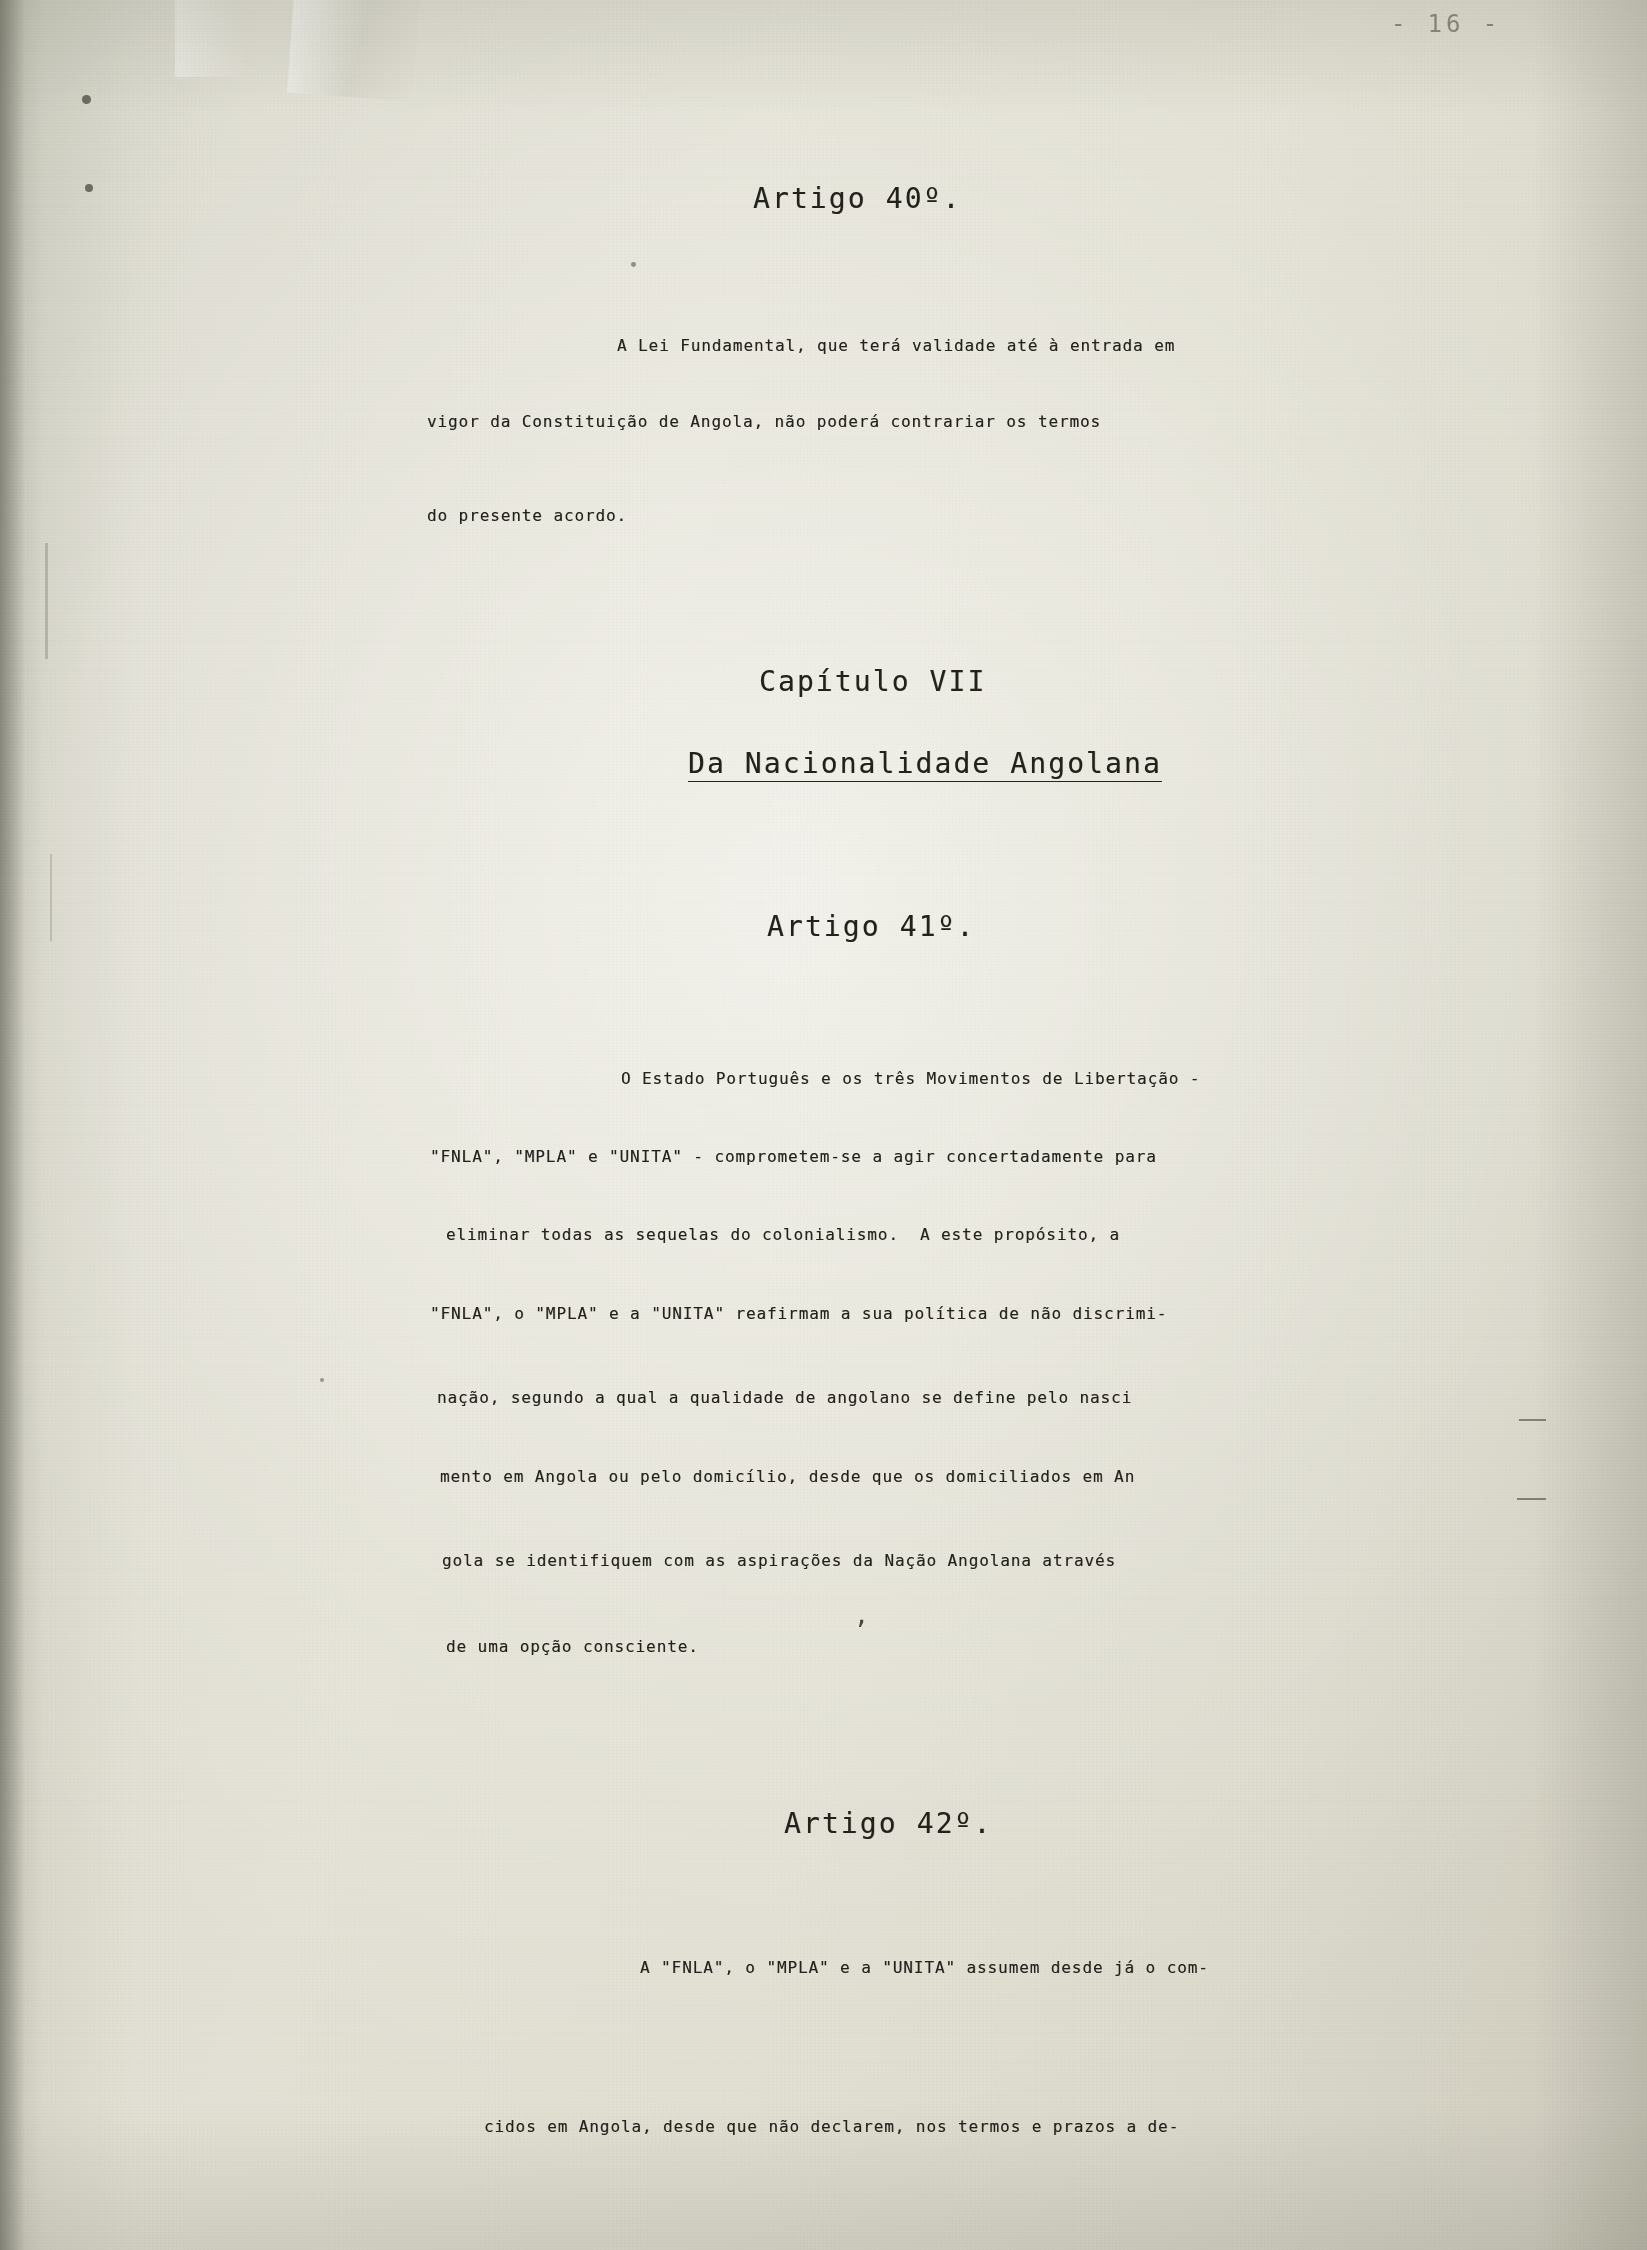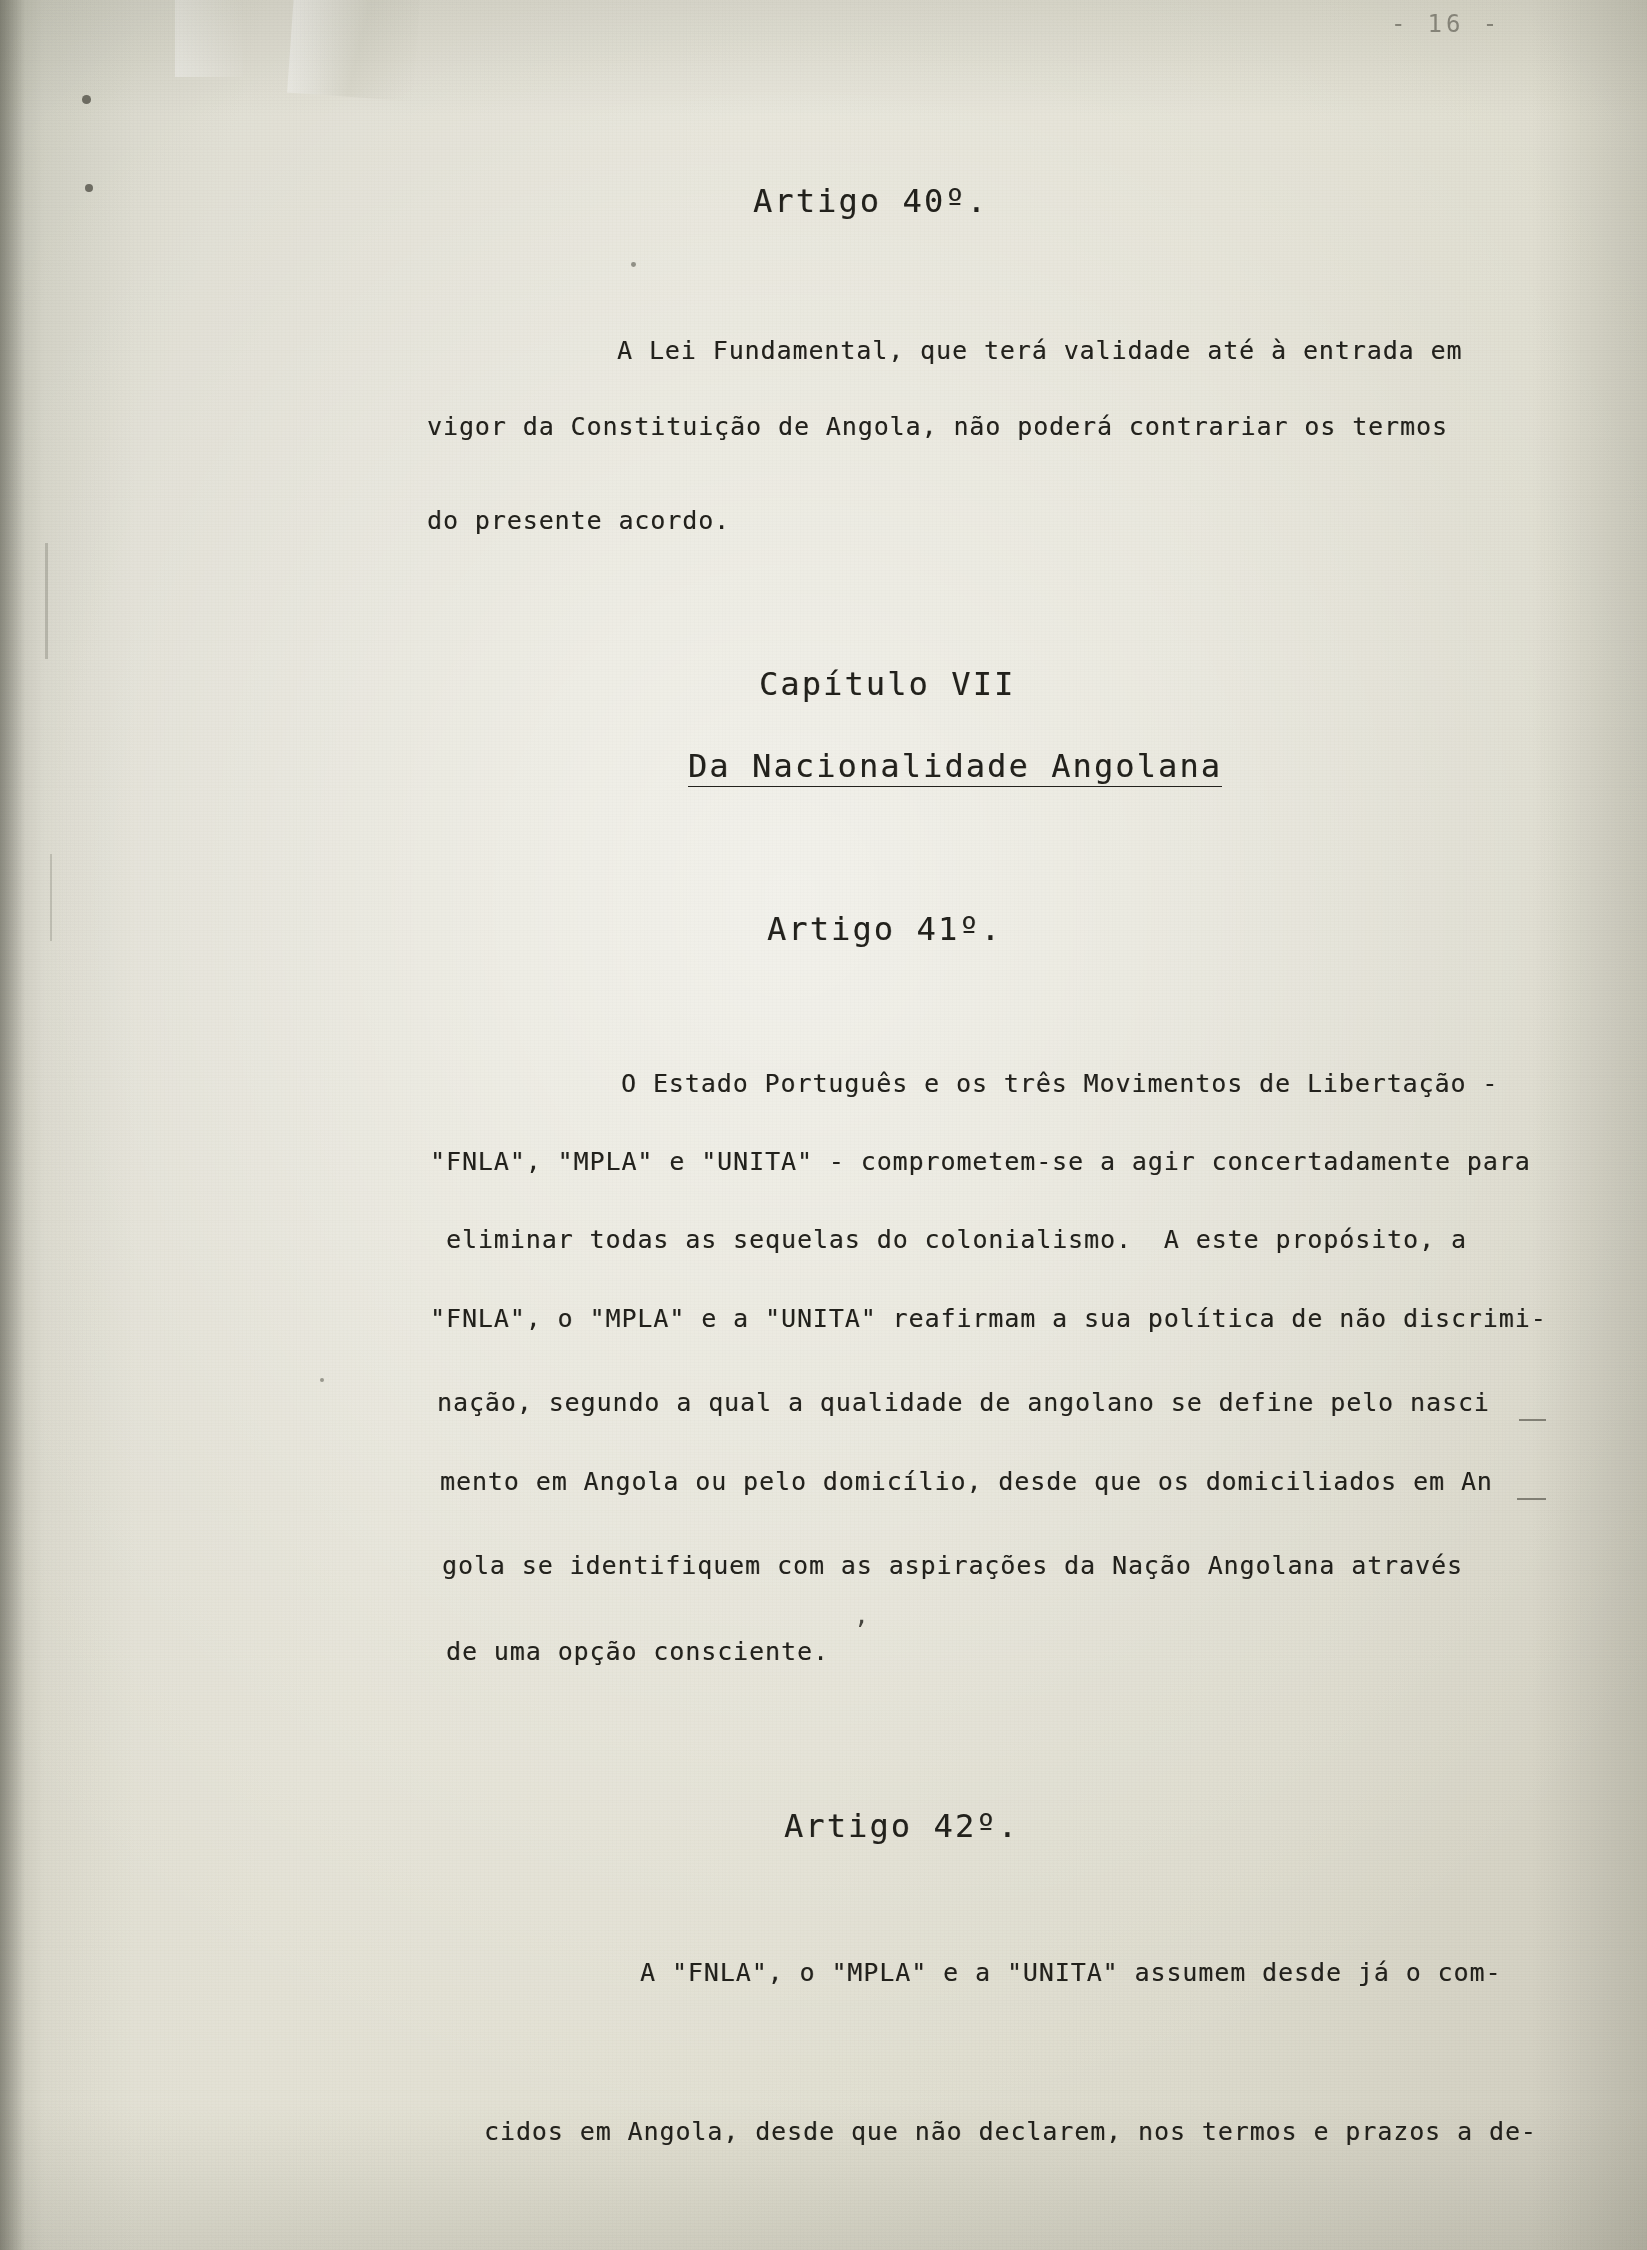--- a/index.html
+++ b/index.html
@@ -88,25 +88,25 @@
     position: absolute;
     right: 147px;
     top: 9.7px;
     font-size: 24px;
     letter-spacing: 3.9px;
     color: #56544a;
     opacity: 0.62;
     white-space: pre;
   }
   .heading {
-    font-size: 32px;
+    font-size: 28px;
     letter-spacing: 2.1px;
   }
   .body-line {
-    font-size: 25px;
+    font-size: 16px;
     letter-spacing: 0.9px;
   }
   .underline-txt {
     border-bottom: 1.9px solid #24231e;
     padding-bottom: 1px;
   }
   
   .mark {
     position: absolute;
     background: #3a392f;

